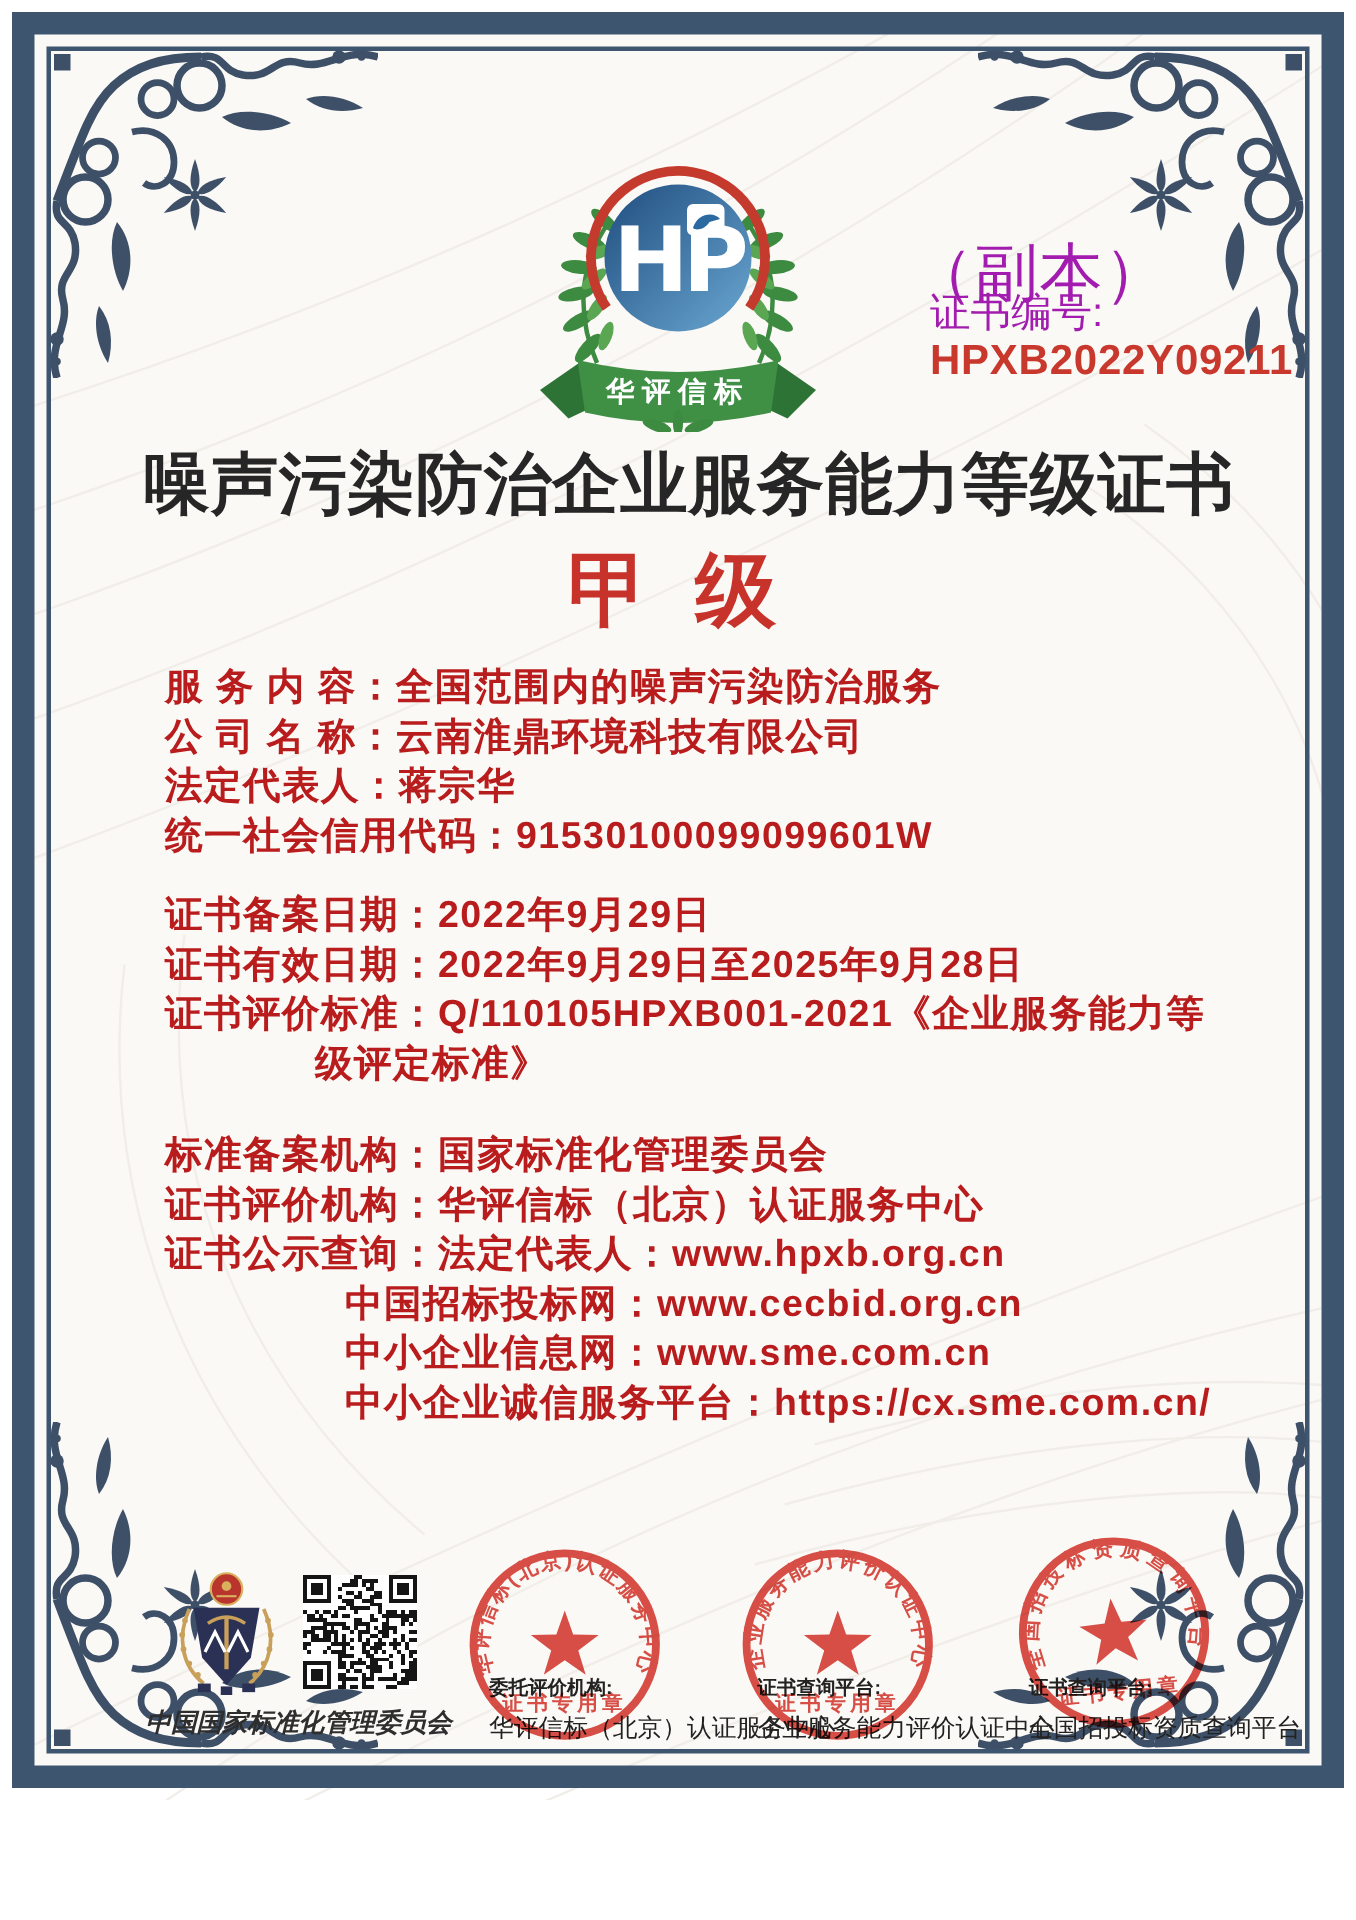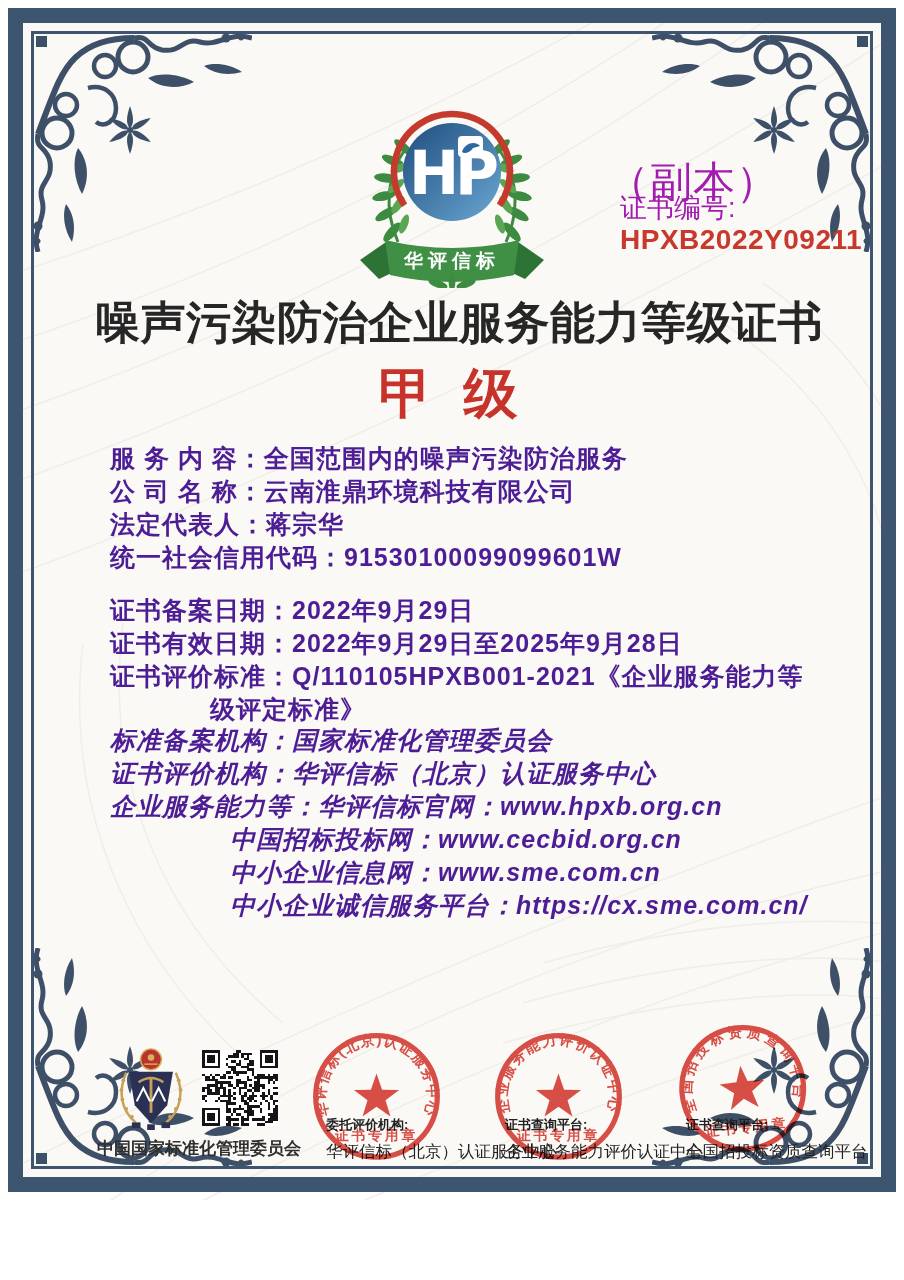--- a/index.html
+++ b/index.html
@@ -17,30 +17,30 @@
 
   .logo{position:absolute;left:350px;top:92px;width:204px;height:196px;z-index:4;}
 
   .copy-label{position:absolute;left:607px;top:122px;font-size:42px;font-weight:400;color:#a21caf;z-index:4;letter-spacing:1px;margin-top:32px;}
   .certno-label{position:absolute;left:620px;top:190px;font-size:27px;font-weight:400;color:#a21caf;z-index:4;}
   .certno-value{position:absolute;left:620px;top:224px;font-size:28px;font-weight:700;color:#c8382c;z-index:4;letter-spacing:.5px;}
 
   .title{position:absolute;left:0;right:0;top:293px;text-align:center;font-size:45px;font-weight:900;color:#262626;z-index:4;letter-spacing:0.5px;margin-left:14px;}
   .grade{position:absolute;left:0;right:0;top:358px;text-align:center;font-size:54px;font-weight:900;color:#c7332a;z-index:4;letter-spacing:8px;}
 
-  .block{position:absolute;left:110px;z-index:4;font-size:25px;font-weight:600;color:#4c1d95;line-height:33px;letter-spacing:1px;}
+  .block{position:absolute;left:110px;z-index:4;font-size:25px;font-weight:600;color:#b91c1c;line-height:33px;letter-spacing:1px;}
   .block span{display:block;white-space:pre;}
   .block1{top:442px;}
   .block2{top:594px;}
-  .block3{top:724px;font-style:italic;}
+  .block3{top:754px;}
   .indent-a{padding-left:100px;}
   .indent-b{padding-left:120px;}
 
   .committee-caption{position:absolute;left:86px;top:1137px;width:226px;text-align:center;
-      font-size:17px;font-weight:600;color:#2e2e2e;z-index:4;}
+      font-size:17px;font-weight:600;color:#2e2e2e;z-index:4;font-style:italic;}
   .emblem{position:absolute;left:112px;top:1046px;width:78px;height:84px;z-index:4;}
   .qr{position:absolute;left:202px;top:1050px;width:76px;height:76px;z-index:4;}
 
   .seal{position:absolute;width:133px;height:133px;z-index:6;opacity:.88;mix-blend-mode:multiply;}
   .seal1{left:310px;top:1028px;}
   .seal2{left:492px;top:1028px;}
   .seal3{left:676px;top:1020px;transform:rotate(-6deg);}
 
   .seal-caption{position:absolute;z-index:5;color:#222;white-space:nowrap;}
   .seal-caption .lbl{display:block;font-size:13px;font-weight:700;}
@@ -286,21 +286,21 @@
   <div class="block block2">
     <span>证书备案日期：2022年9月29日</span>
     <span>证书有效日期：2022年9月29日至2025年9月28日</span>
     <span>证书评价标准：Q/110105HPXB001-2021《企业服务能力等</span>
     <span class="indent-a">级评定标准》</span>
   </div>
 
   <div class="block block3">
     <span>标准备案机构：国家标准化管理委员会</span>
     <span>证书评价机构：华评信标（北京）认证服务中心</span>
-    <span>企业服务能力等：华评信标官网：www.hpxb.org.cn</span>
+    <span>证书公示查询：法定代表人：www.hpxb.org.cn</span>
     <span class="indent-b">中国招标投标网：www.cecbid.org.cn</span>
     <span class="indent-b">中小企业信息网：www.sme.com.cn</span>
     <span class="indent-b">中小企业诚信服务平台：https://cx.sme.com.cn/</span>
   </div>
 
   <svg class="emblem" viewBox="0 0 80 88">
     <g stroke="#c8a05a" stroke-width="2.6" fill="none">
       <path d="M14,28 C5,48 9,68 24,80"></path>
       <path d="M66,28 C75,48 71,68 56,80"></path>
     </g>

